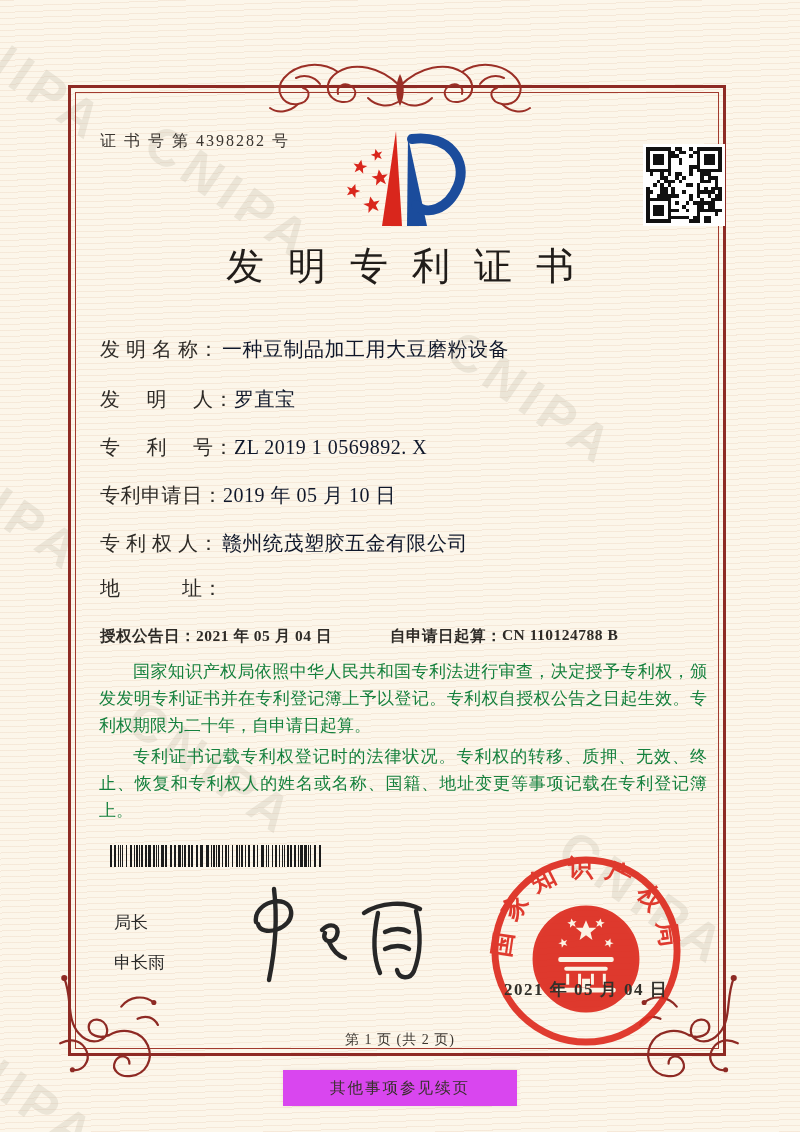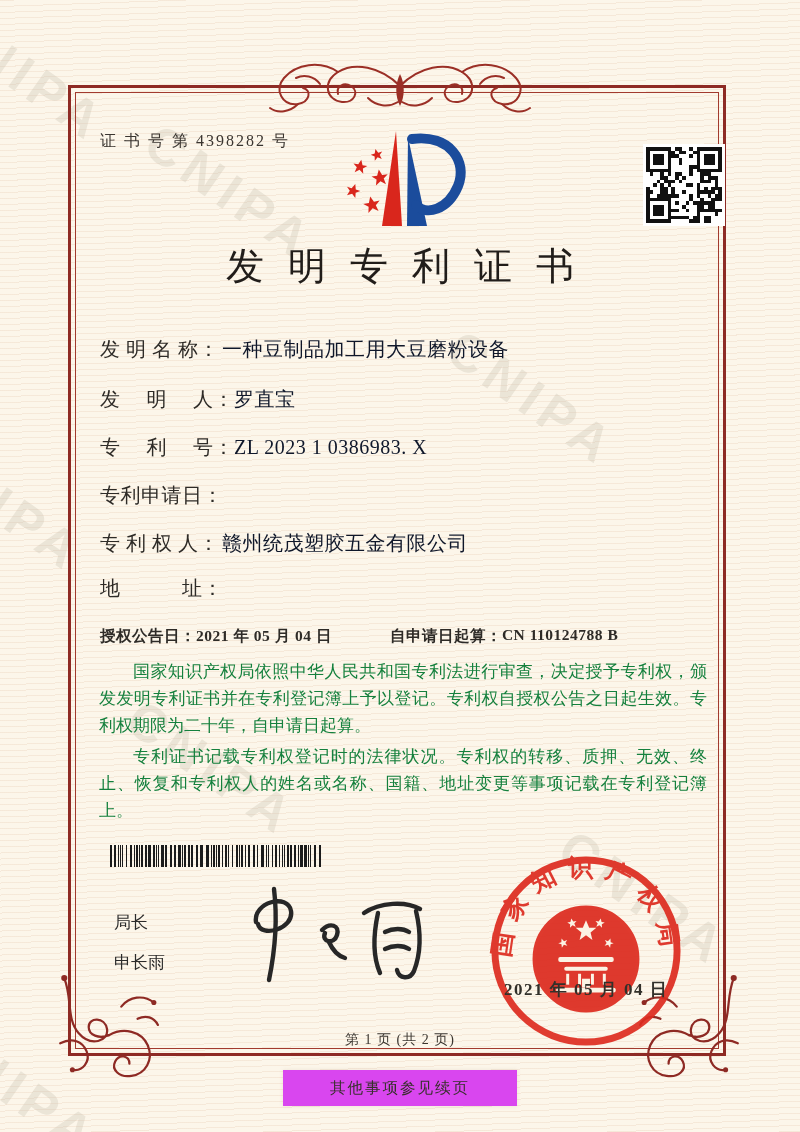--- a/index.html
+++ b/index.html
@@ -291,24 +291,25 @@
   <div class="field-row" style="top:337px">
     <span class="field-label">发 明 名 称：</span>
     <span class="field-value">一种豆制品加工用大豆磨粉设备</span>
   </div>
   <div class="field-row" style="top:387px">
     <span class="field-label">发　 明　 人：</span>
     <span class="field-value">罗直宝</span>
   </div>
   <div class="field-row" style="top:435px">
     <span class="field-label">专　 利　 号：</span>
-    <span class="field-value">ZL 2023 1 0386983. X</span>
+    <span class="field-value">ZL 2019 1 0569892. X</span>
   </div>
   <div class="field-row" style="top:483px">
     <span class="field-label">专利申请日：</span>
+    <span class="field-value">2019 年 05 月 10 日</span>
   </div>
   <div class="field-row" style="top:531px">
     <span class="field-label">专 利 权 人：</span>
     <span class="field-value">赣州统茂塑胶五金有限公司</span>
   </div>
   <div class="field-row" style="top:576px">
     <span class="field-label">地　　　址：</span>
   </div>
 
   <div class="grant-row">

